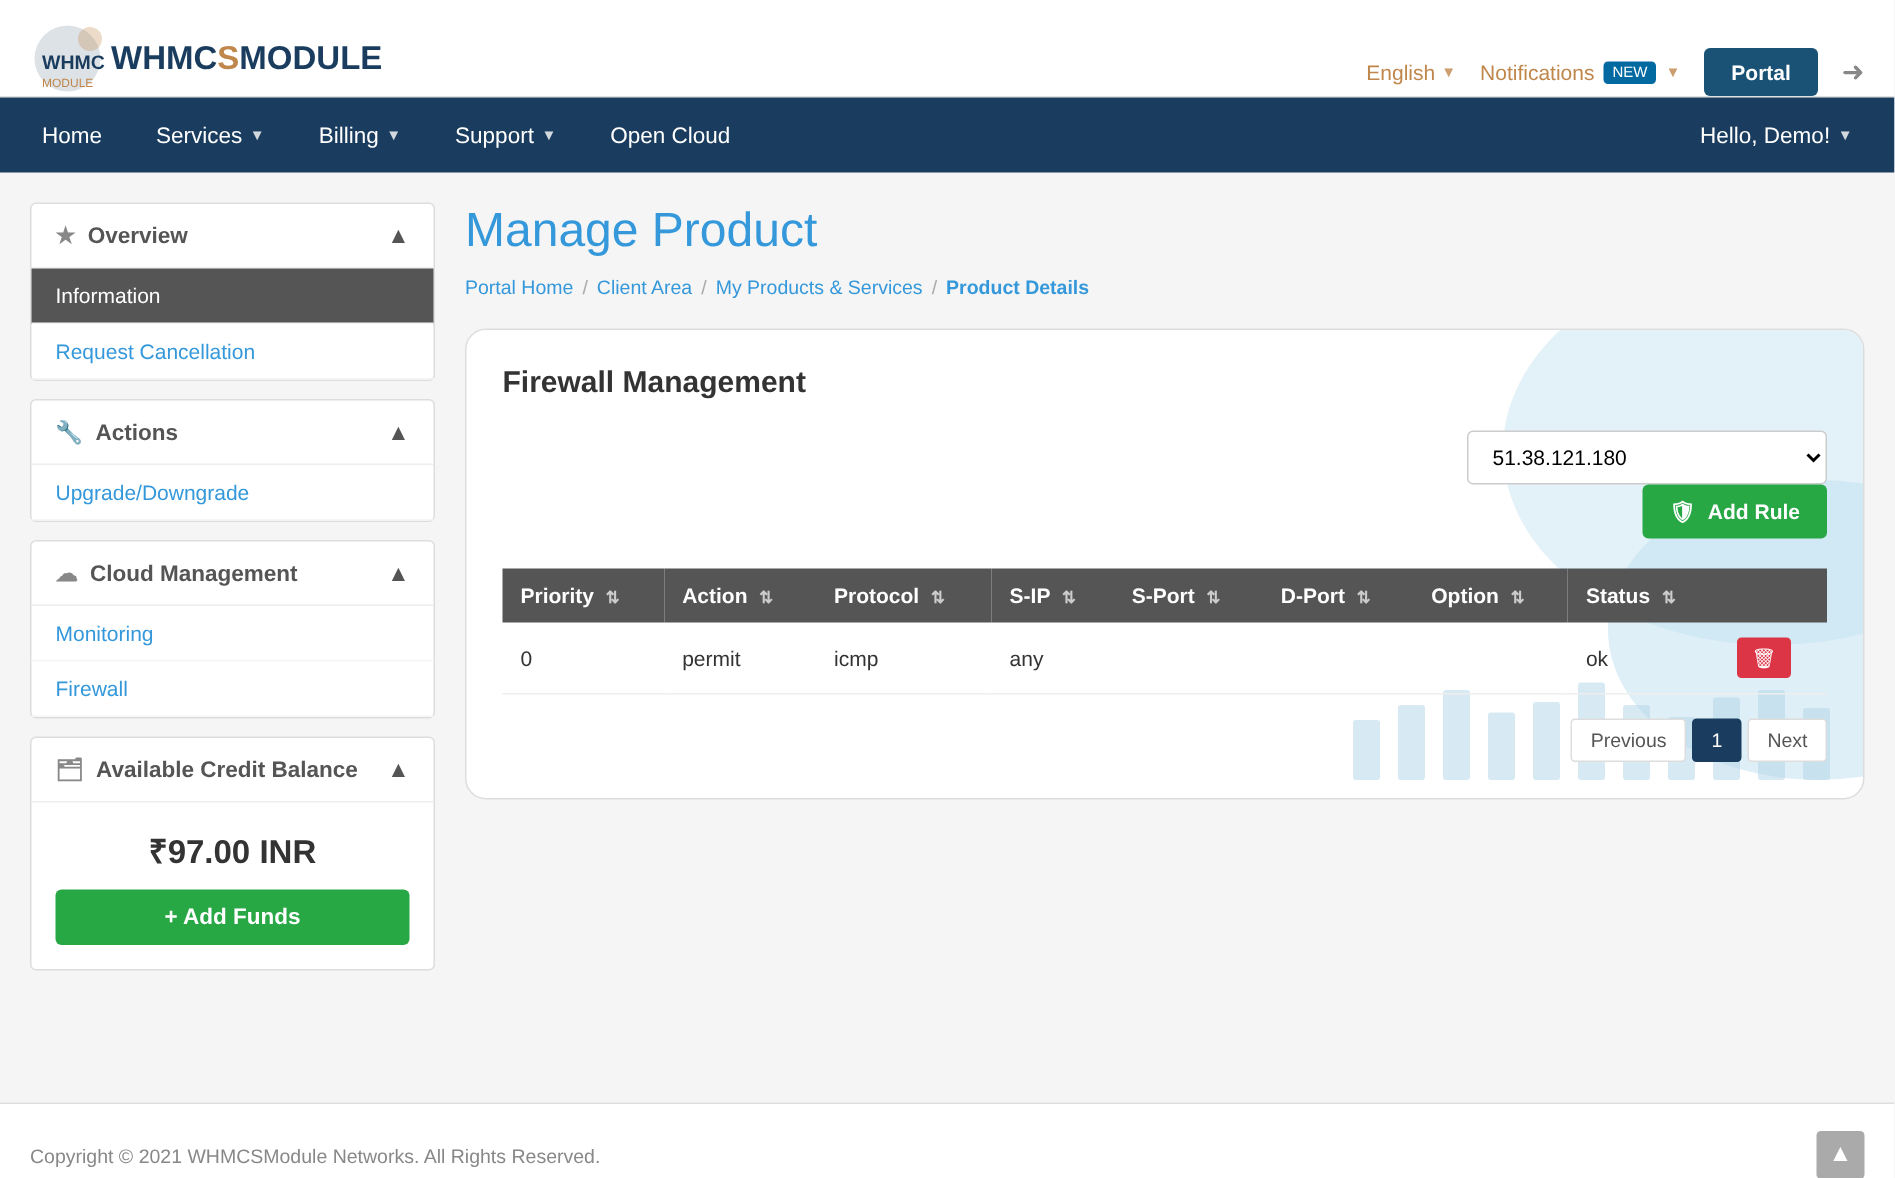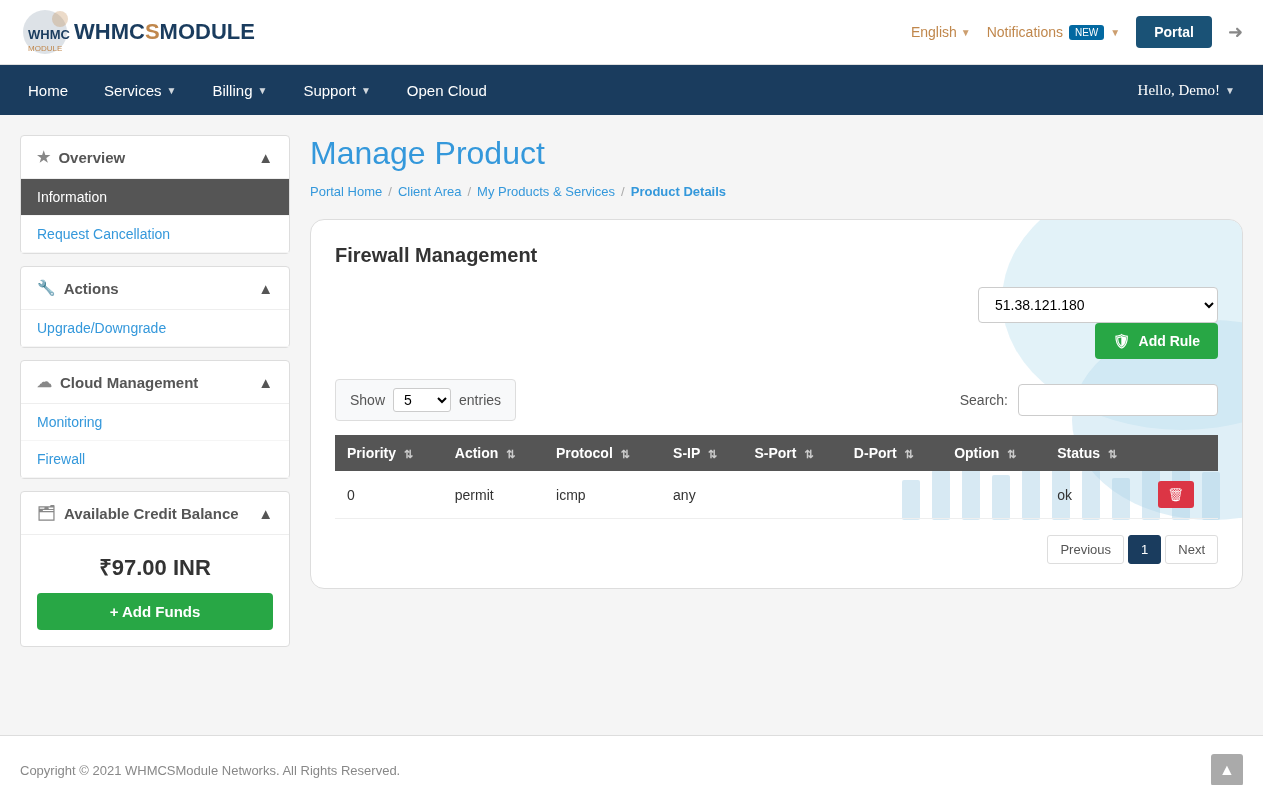--- a/index.html
+++ b/index.html
@@ -3,21 +3,21 @@
   <meta charset="utf-8">
   <style>
     * { box-sizing: border-box; margin: 0; padding: 0; }
     body { font-family: Arial, sans-serif; font-size: 14px; background: #f5f5f5; color: #333; }
 
     
     .top-header {
       background: #fff;
       border-bottom: 1px solid #e0e0e0;
       display: flex;
-      align-items: center;
+      align-items: flex-end;
       justify-content: space-between;
       padding: 0 20px;
       height: 65px;
     }
     .logo-area {
       display: flex;
       align-items: center;
     }
     .logo-icon {
       width: 50px;
@@ -95,21 +95,20 @@
     .nav-right {
       margin-left: auto;
       color: #fff;
       padding: 0 18px;
       height: 39px;
       display: flex;
       align-items: center;
       cursor: pointer;
       font-size: 15px;
       gap: 5px;
-      font-family: Liberation Serif, serif;
     }
     .chevron {
       font-size: 10px;
       opacity: 0.8;
     }
 
     
     .content-area {
       display: flex;
       padding: 20px;
@@ -563,40 +562,20 @@
         <div class="firewall-controls">
           <select class="ip-select">
             <option>51.38.121.180</option>
           </select>
           <button class="add-rule-btn">
             <span>🛡</span>
             <span>Add Rule</span>
           </button>
         </div>
 
-        <div class="table-controls">
-          <div class="show-entries">
-            <span>Show</span>
-            <select>
-              <option>5</option>
-              <option>10</option>
-              <option>25</option>
-              <option>50</option>
-              <option>100</option>
-            </select>
-            <span>entries</span>
-          </div>
-          <div class="search-area">
-            <span>Search:</span>
-            <div class="search-wrapper">
-              <span class="search-icon-inner">🔍</span>
-              <input class="search-input" type="text" placeholder="" style="">
-            </div>
-          </div>
-        </div>
 
         <table>
           <thead>
             <tr>
               <th>Priority <span class="sort-icon">⇅</span></th>
               <th>Action <span class="sort-icon">⇅</span></th>
               <th>Protocol <span class="sort-icon">⇅</span></th>
               <th>S-IP <span class="sort-icon">⇅</span></th>
               <th>S-Port <span class="sort-icon">⇅</span></th>
               <th>D-Port <span class="sort-icon">⇅</span></th>

